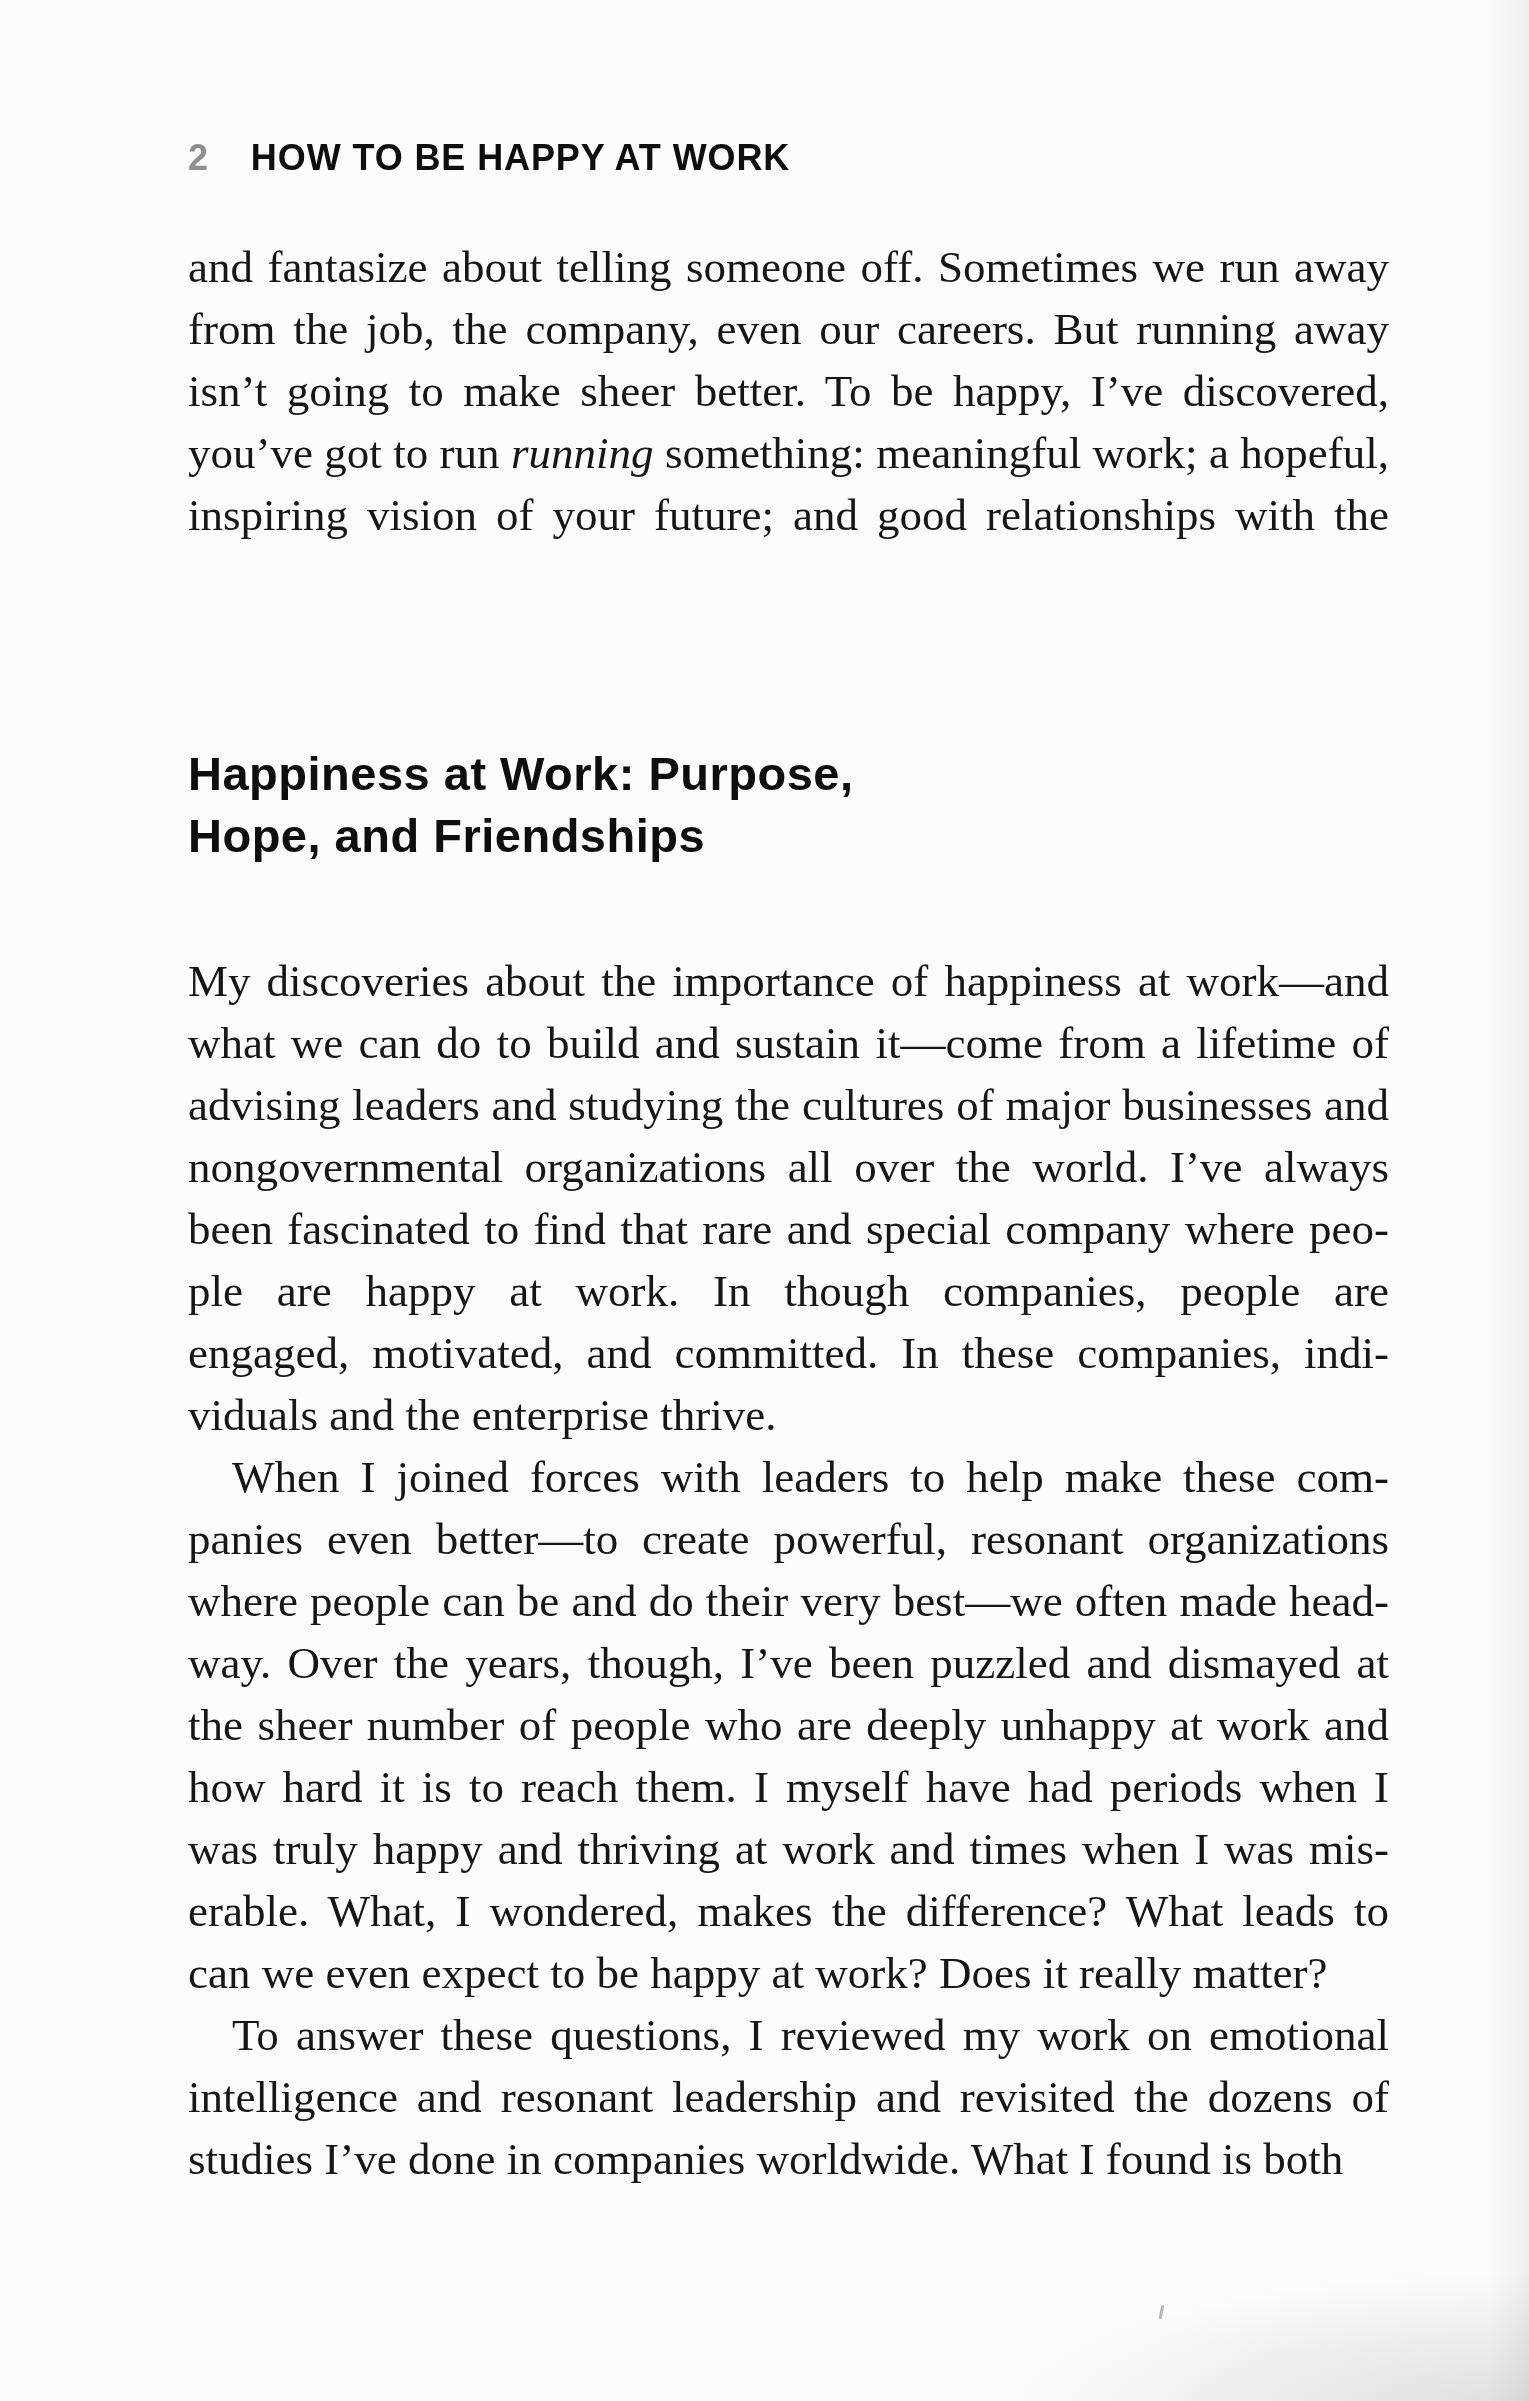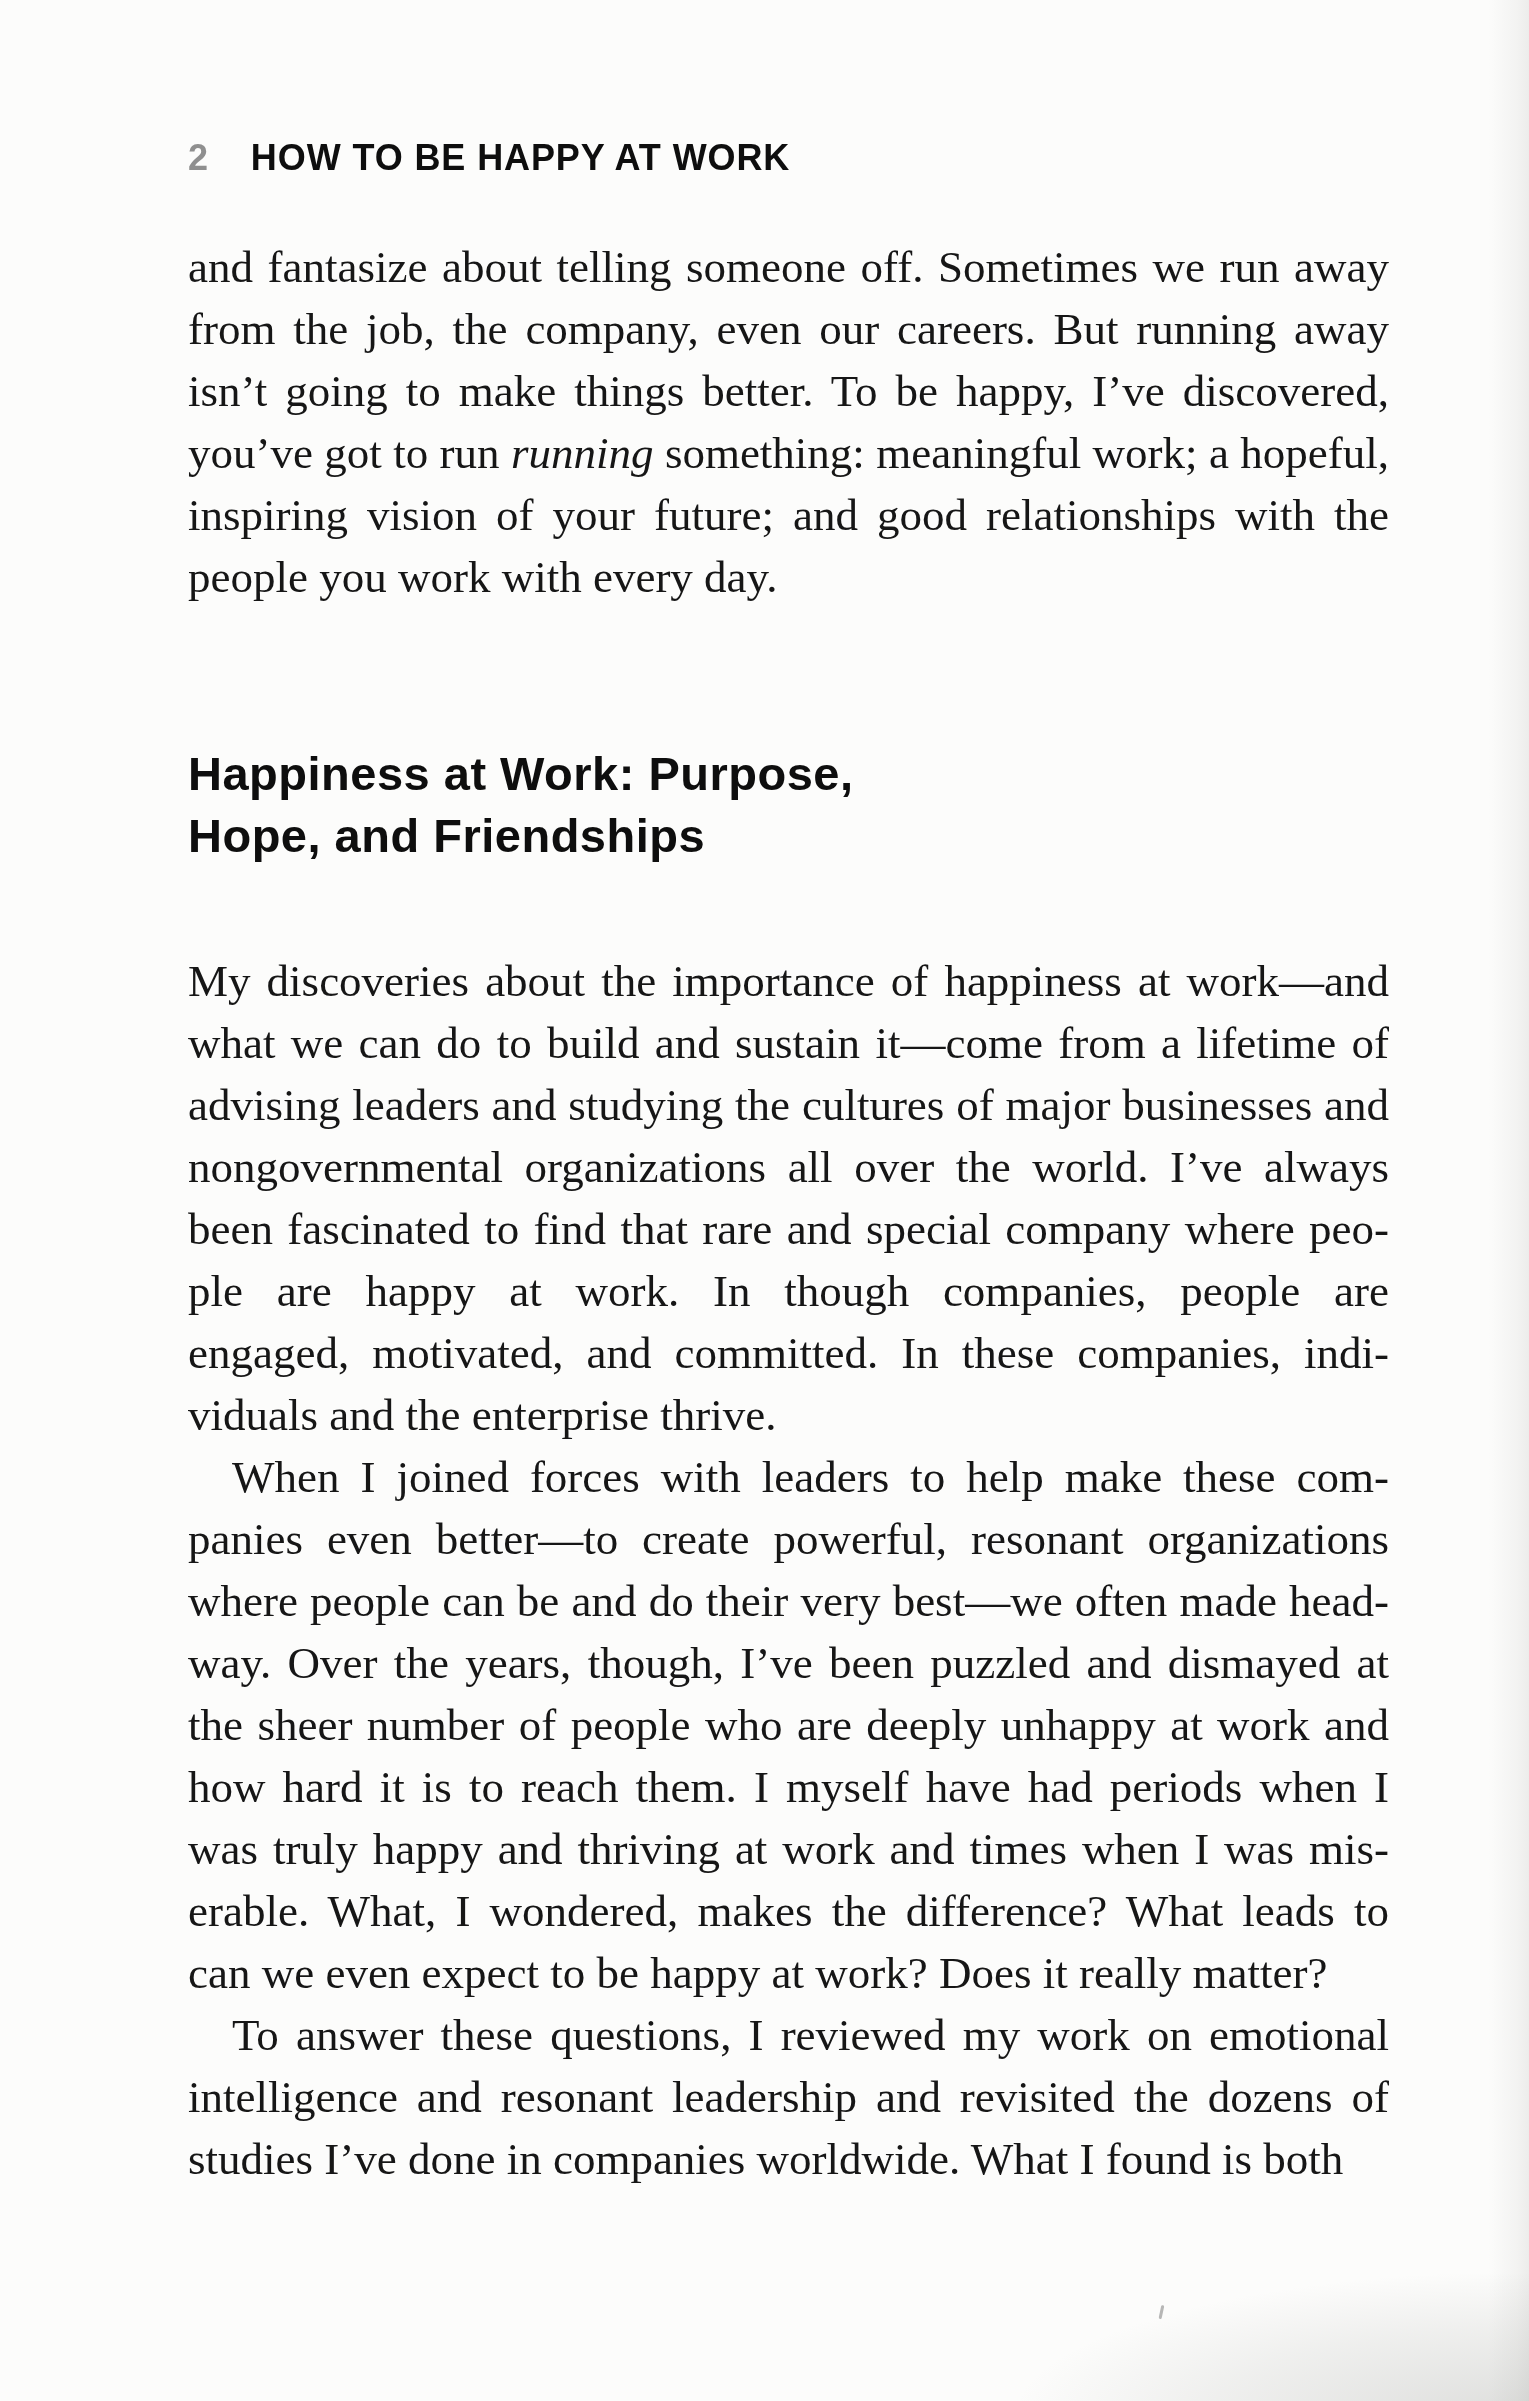--- a/index.html
+++ b/index.html
@@ -71,24 +71,23 @@
 <div class="page">
 
   <div class="runhead-row">
     <span class="pagenum">2</span>
     <span class="runhead">HOW TO BE HAPPY AT WORK</span>
   </div>
 
   <div id="intro-para" class="textcol para">
       <div class="line"><span>and fantasize about telling someone off. Sometimes we run away</span></div>
       <div class="line"><span>from the job, the company, even our careers. But running away</span></div>
-      <div class="line"><span>isn’t going to make things better. To be happy, I’ve discovered,</span></div>
+      <div class="line"><span>isn’t going to make sheer better. To be happy, I’ve discovered,</span></div>
       <div class="line"><span>you’ve got to run </span><span class="em">running</span><span> something: meaningful work; a hopeful,</span></div>
       <div class="line"><span>inspiring vision of your future; and good relationships with the</span></div>
-      <div class="line last"><span>people you work with every day.</span></div>
     </div>
 
   <div class="heading">
       <div class="line"><span>Happiness at Work: Purpose,</span></div>
       <div class="line last"><span>Hope, and Friendships</span></div>
     </div>
 
   <div id="body-paras" class="textcol">
       <div class="para">
         <div class="line"><span>My discoveries about the importance of happiness at work—and</span></div>

